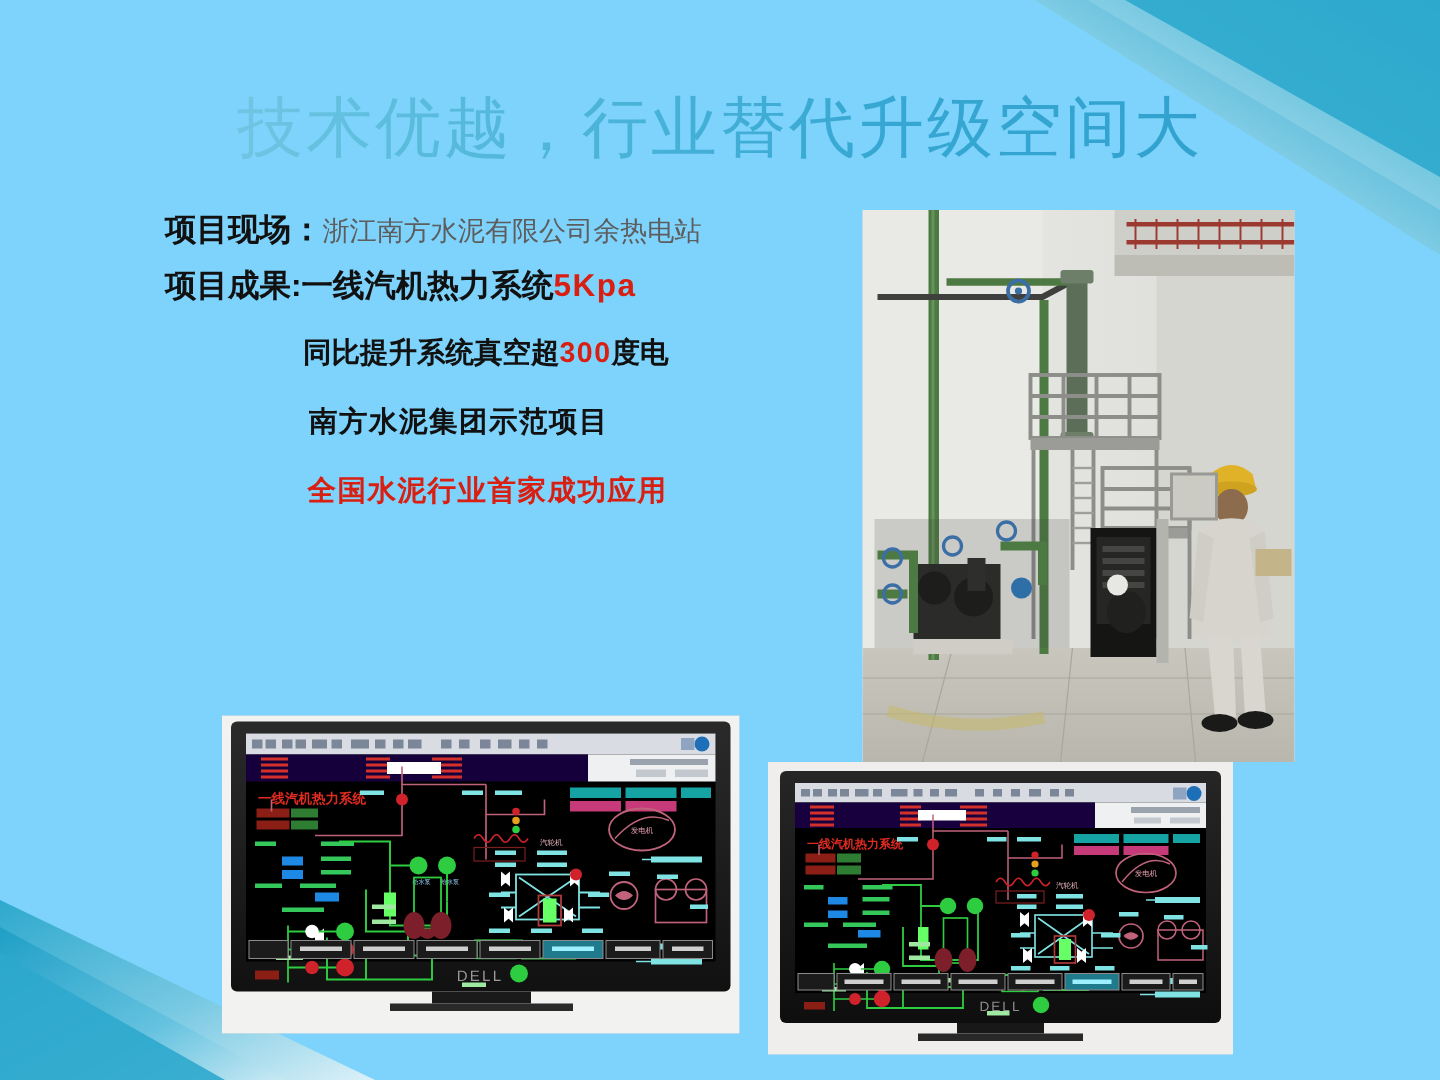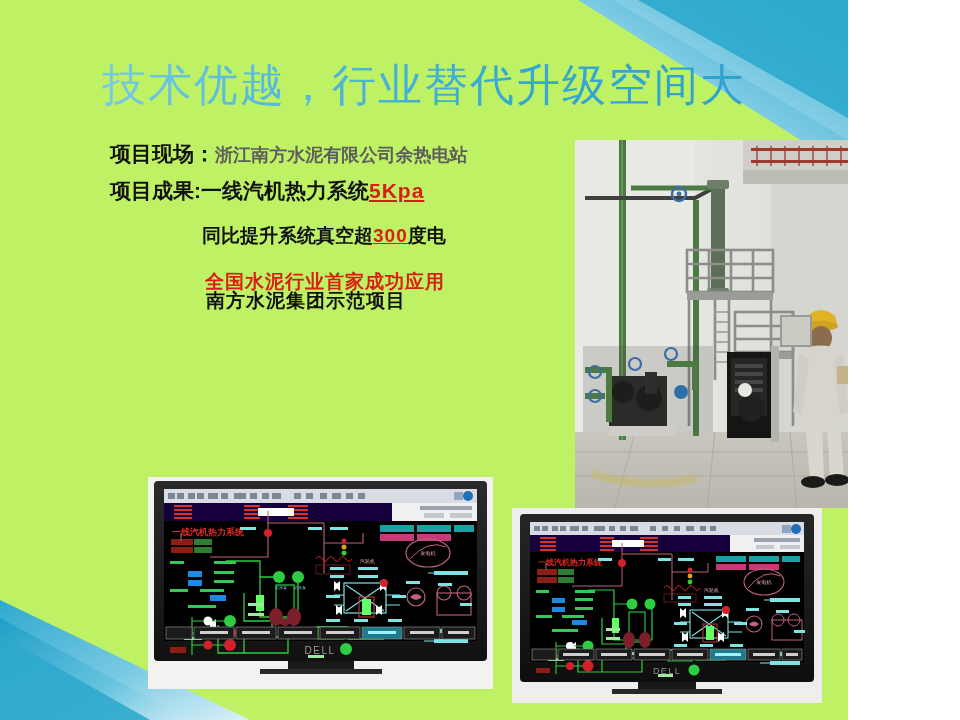--- a/index.html
+++ b/index.html
@@ -6,23 +6,23 @@
   html, body {
     margin: 0;
     padding: 0;
     background: #ffffff;
   }
   body {
     font-family: "Liberation Sans", "DejaVu Sans", sans-serif;
   }
   #slide {
     position: relative;
-    width: 848px;
+    width: 960px;
     height: 720px;
-    background: #bef264;
+    background: #7dd3fc;
     overflow: hidden;
   }
 
   
   .corner-deco { position: absolute; pointer-events: none; }
   #deco-tr { top: 0; right: 0; width: 330px; height: 170px; }
   #deco-bl { bottom: 0; left: 0; width: 330px; height: 160px; }
 
   
   #title {
@@ -52,30 +52,29 @@
     width: 420px;
   }
   .line {
     white-space: nowrap;
     color: #111111;
     font-weight: bold;
     line-height: 1.0;
   }
   .line .lbl { font-weight: bold; color: #111111; }
   .line .val-light {
-    font-weight: 700;
+    font-weight: 400;
     color: #5d5d5d;
     font-size: 0.86em;
     text-align: right;
   }
   .line .hl {
     color: #d81f11;
     font-weight: bold;
     letter-spacing: 1px;
-    text-decoration: underline;
   }
   .l1 { font-size: 21px; margin-bottom: 16px; }
   .l2 { font-size: 21px; margin-bottom: 16px; }
   .l3 { font-size: 21px; margin-bottom: 25px; letter-spacing: 0px; }
   .l4 { font-size: 19px; margin-bottom: 27px; padding-left: 92px; }
   .l5 { font-size: 19px; margin-bottom: 27px; padding-left: 110px; }
   .l6 { font-size: 19px; margin-bottom: 27px; padding-left: 96px; letter-spacing: 1px; }
   .l7 { font-size: 19px; padding-left: 95px; color: #d81f11; letter-spacing: 1px; }
 
   
@@ -146,26 +145,26 @@
 
     <div class="line l3">
       <span class="lbl">项目成果:</span><span class="lbl">一线汽机热力系统</span><span class="hl">5Kpa</span>
     </div>
 
     <div class="line l4">
       <span>同比提升系统真空超</span><span class="hl">300</span><span>度电</span>
     </div>
 
 
+    <div class="line l6">
+      <span>南方水泥集团示范项目</span>
+    </div>
+
     <div class="line l7">
       <span>全国水泥行业首家成功应用</span>
-    </div>
-
-    <div class="line l6">
-      <span>南方水泥集团示范项目</span>
     </div>
   </div>
 
   <div class="photo" id="photo-plant">
     <svg viewBox="0 0 288 368" preserveAspectRatio="none">
       <defs>
         <linearGradient id="wallG" x1="0" y1="0" x2="1" y2="0">
           <stop offset="0%" stop-color="#efefed"></stop>
           <stop offset="45%" stop-color="#e3e3e0"></stop>
           <stop offset="100%" stop-color="#dcdcd8"></stop>

